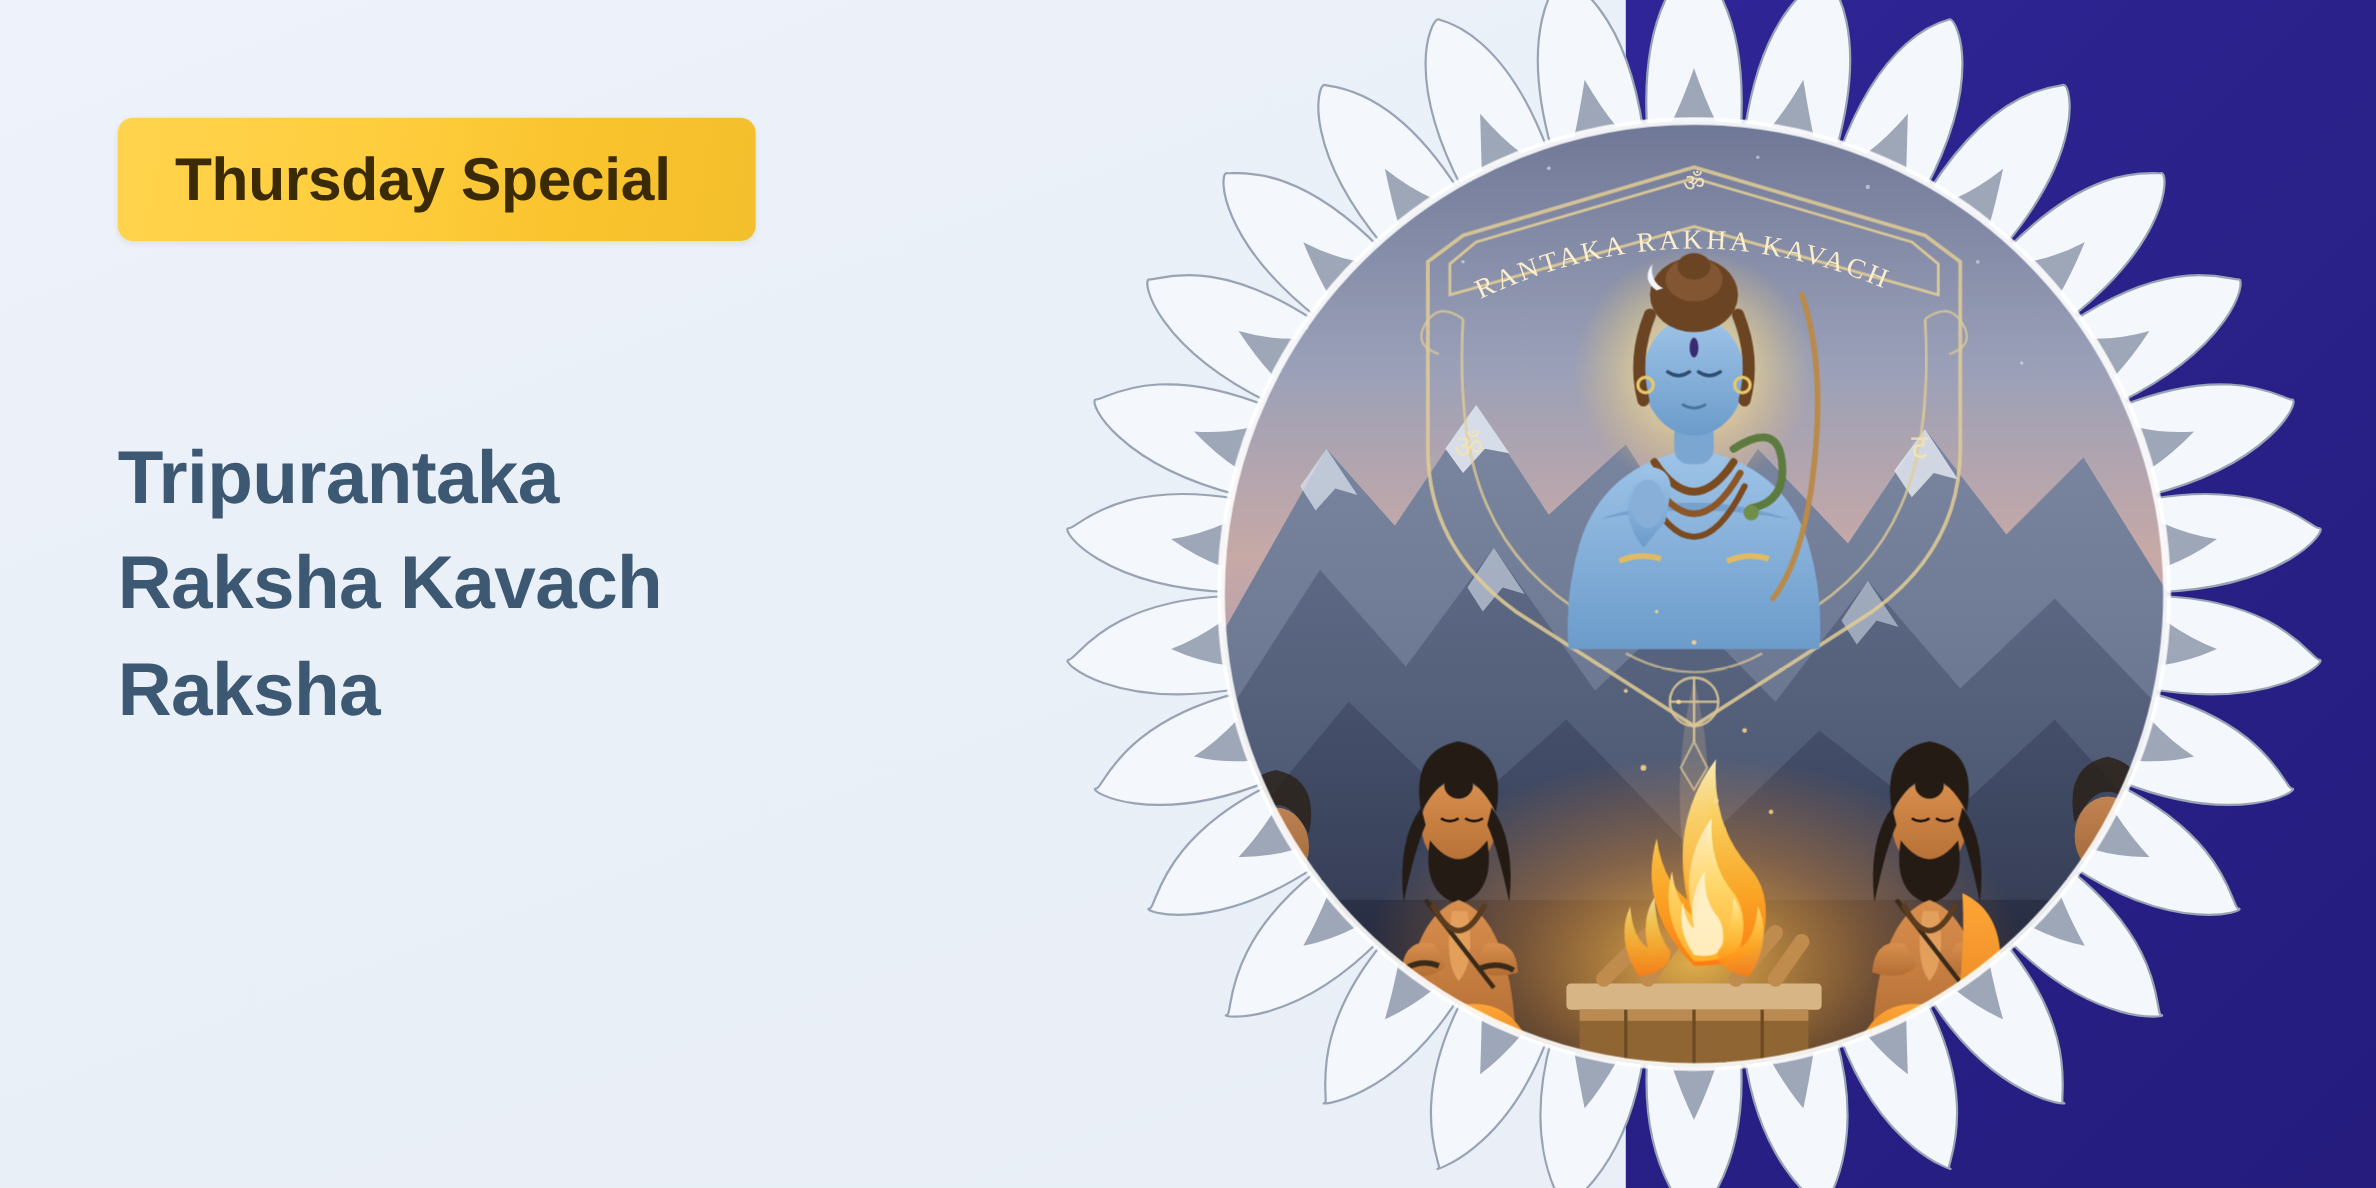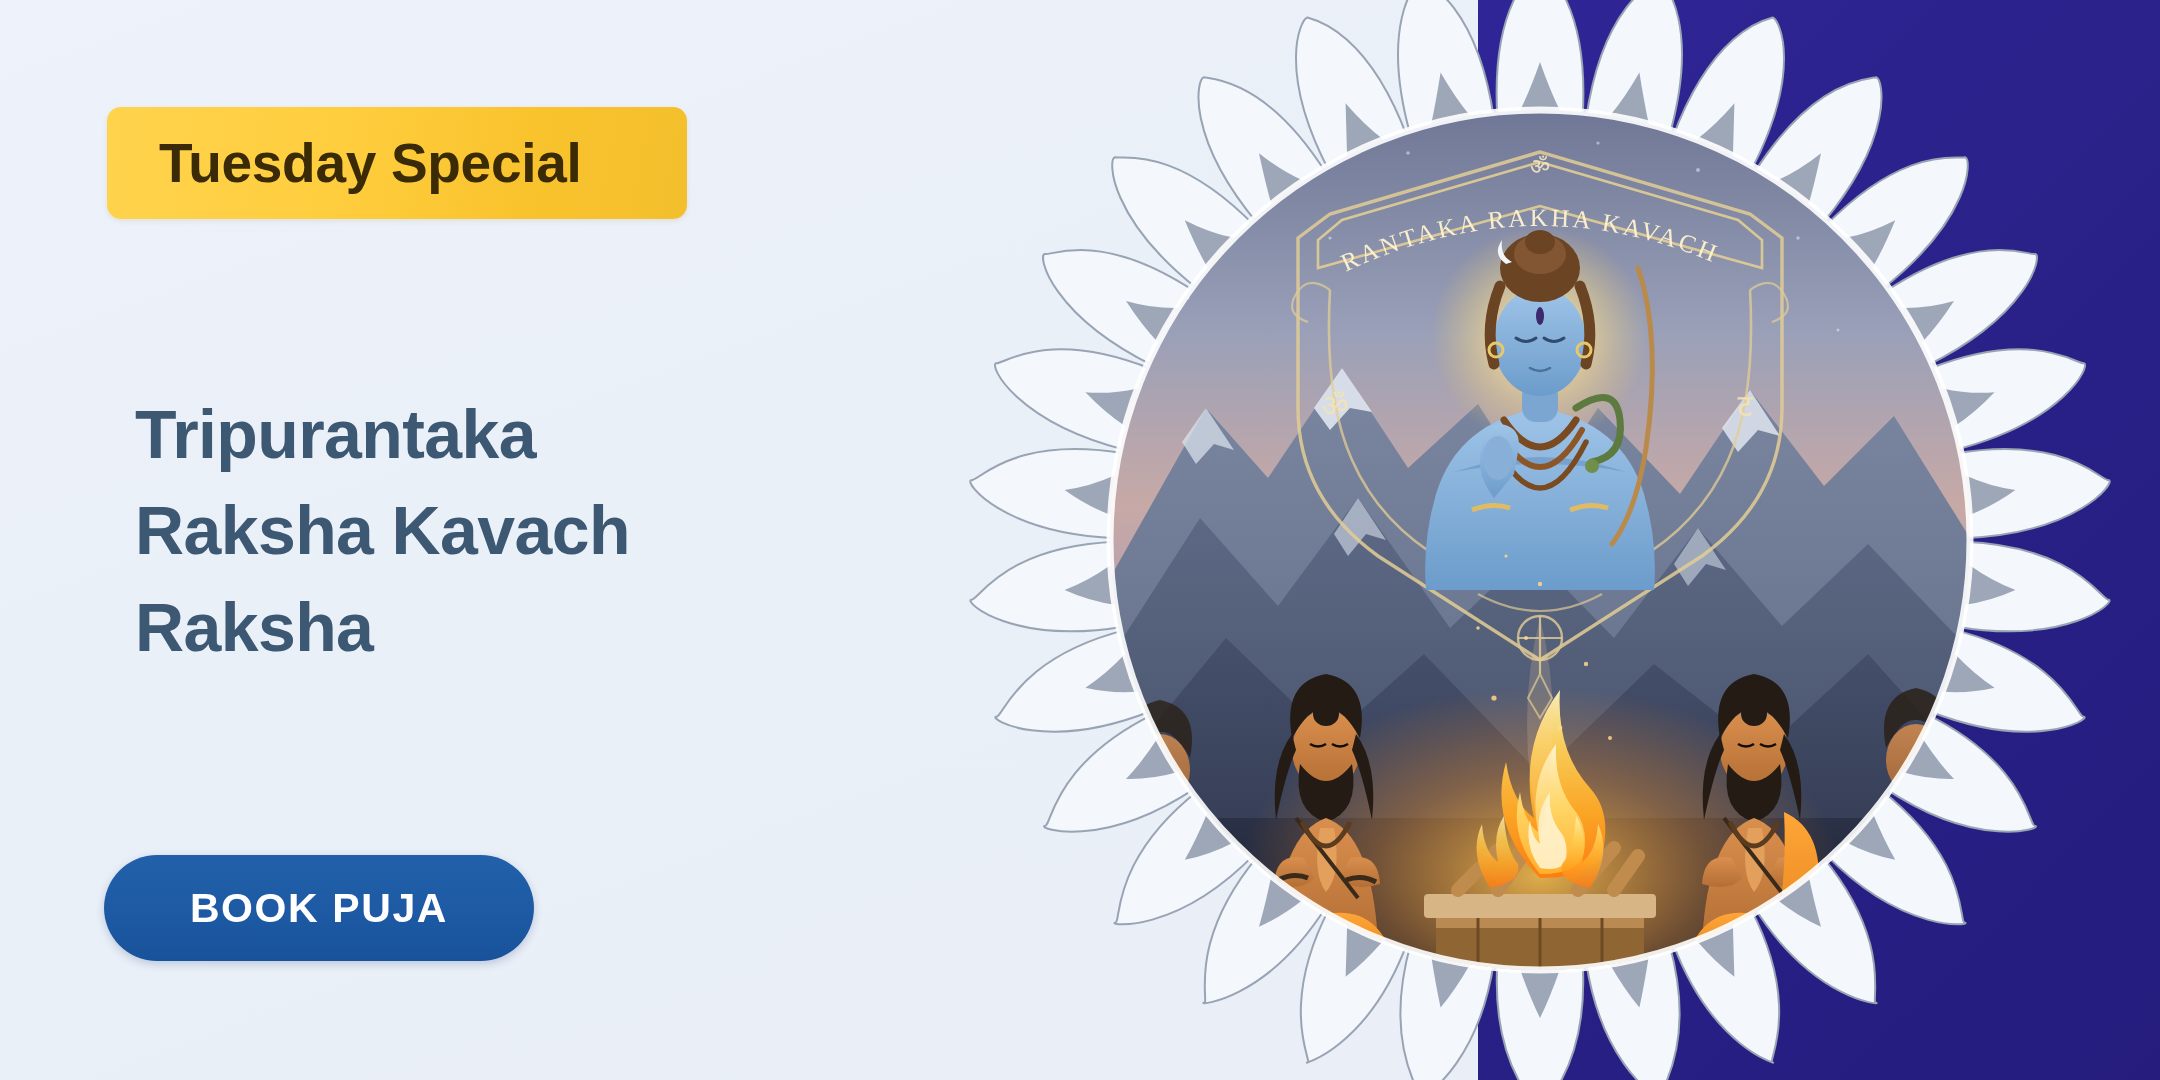--- a/index.html
+++ b/index.html
@@ -42,21 +42,20 @@
     color:#3b2a06;
     font-family:"Liberation Sans","DejaVu Sans",sans-serif;
     white-space:nowrap;
   }
   .headline{
     position:absolute;left:107px;top:340px;width:700px;
     font-size:68px;line-height:1.42;font-weight:700;
     letter-spacing:-0.6px;
     color:#3d5872;
     font-family:"Liberation Sans","DejaVu Sans",sans-serif;
-    margin-left:28px;
   }
   .headline .hl-line{display:block;}
   .cta{
     position:absolute;left:104px;top:855px;
     width:430px;height:106px;border-radius:53px;
     background:linear-gradient(180deg,#2260aa 0%,#1d5aa3 55%,#18529a 100%);
     box-shadow:0 3px 8px rgba(20,60,120,.22);
     display:flex;align-items:center;justify-content:center;
     cursor:pointer;border:none;
   }
@@ -430,27 +429,24 @@
         </g>
       </g>
 
       <circle cx="602" cy="602" r="430" fill="none" stroke="#ffffff" stroke-width="7" opacity=".9"></circle>
     </svg>
   </div>
 
   <div class="left-col">
 
     <div class="badge">
-      <span class="badge-text">Tuesday Special</span>
+      <span class="badge-text">Thursday Special</span>
     </div>
 
     <h1 class="headline">
       <span class="hl-line">Tripurantaka</span>
       <span class="hl-line">Raksha Kavach</span>
       <span class="hl-line">Raksha</span>
     </h1>
 
-    <button class="cta">
-      <span class="cta-text">BOOK PUJA</span>
-    </button>
 
   </div>
 </div>
 
 </body></html>

